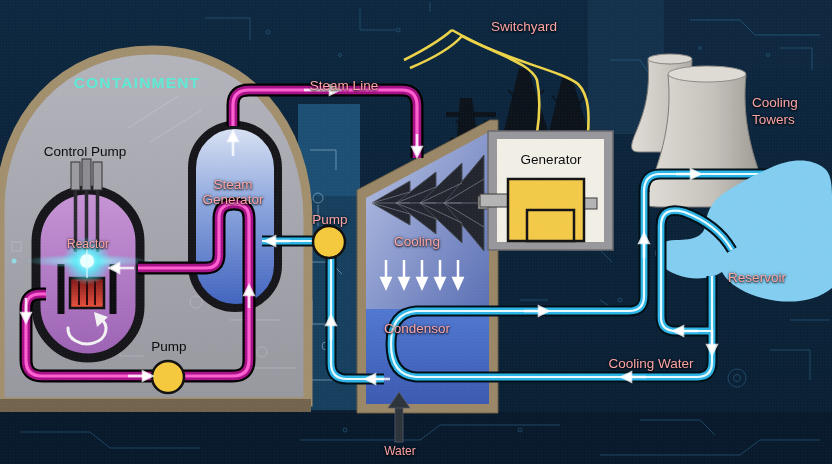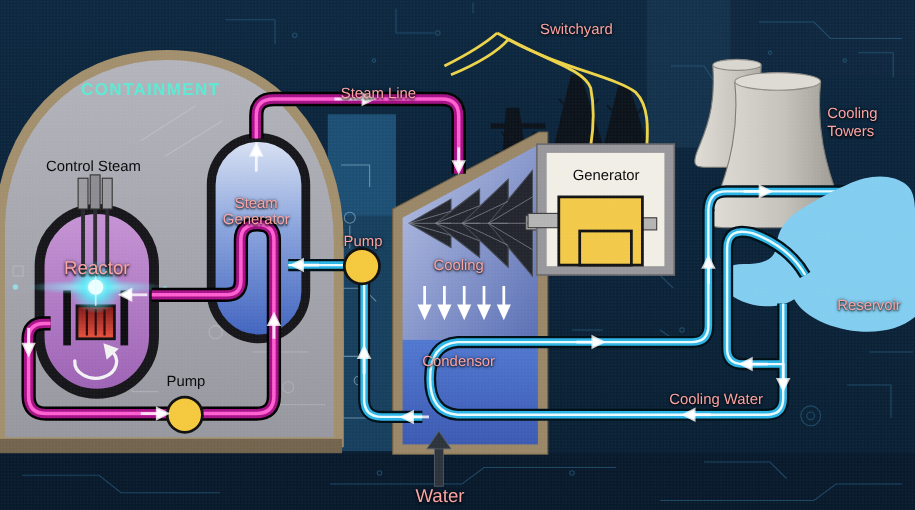--- a/index.html
+++ b/index.html
@@ -14,21 +14,21 @@
     white-space:nowrap;text-align:center;line-height:15px;
     font-size:13.5px;color:#fca5a5;
     text-shadow:0 1px 2px rgba(0,0,0,.95),0 0 3px rgba(0,0,0,.6);
   }
   .lbl span{display:block;}
   .lbl.dark{color:#0b0b0e;text-shadow:none;}
   .lbl.title{
     font-weight:bold;font-size:15.5px;letter-spacing:1.2px;
     color:#5eead4;text-shadow:none;line-height:19px;
   }
-  .lbl.big{font-size:17px;}
+  .lbl.big{font-size:12px;}
   .lbl.leftalign{transform:translate(0,-50%);text-align:left;line-height:17px;}
   #dither{
     position:absolute;left:0;top:0;width:832px;height:464px;
     background-image:radial-gradient(rgba(255,255,255,.035) 1px,transparent 1px);
     background-size:3px 3px;pointer-events:none;
   }
 </style>
 </head>
 <body>
 
@@ -368,34 +368,34 @@
     <rect x="395" y="406" width="8" height="36" fill="#2e343c" stroke="#5a626e" stroke-width="0.7"></rect>
     <polygon points="388,408 410,408 399,392" fill="#2e343c" stroke="#5a626e" stroke-width="0.7"></polygon>
   </g>
 </svg>
 
 <div id="dither"></div>
 
 <div class="lbl title" style="left:137px;top:82px">
   <span>CONTAINMENT</span>
 </div>
-<div class="lbl dark" style="left:85px;top:151px">Control Steam</div>
+<div class="lbl dark" style="left:85px;top:151px">Control Pump</div>
 <div class="lbl big" style="left:88px;top:244px">Reactor</div>
 <div class="lbl" style="left:233px;top:192px">
   <span>Steam</span>
   <span>Generator</span>
 </div>
 <div class="lbl" style="left:330px;top:219px">Pump</div>
 <div class="lbl dark" style="left:169px;top:346px">Pump</div>
 <div class="lbl" style="left:344px;top:85px">Steam Line</div>
 <div class="lbl" style="left:524px;top:26px">Switchyard</div>
 <div class="lbl dark" style="left:551px;top:159px">Generator</div>
 <div class="lbl" style="left:417px;top:241px">Cooling</div>
 <div class="lbl" style="left:417px;top:328px">Condensor</div>
 <div class="lbl big" style="left:400px;top:451px">Water</div>
 <div class="lbl" style="left:651px;top:363px">Cooling Water</div>
 <div class="lbl leftalign" style="left:752px;top:111px">
   <span>Cooling</span>
   <span>Towers</span>
 </div>
-<div class="lbl" style="left:790px;top:277px">Reservoir</div>
+<div class="lbl" style="left:757px;top:277px">Reservoir</div>
 
 </div>
 
 </body></html>

